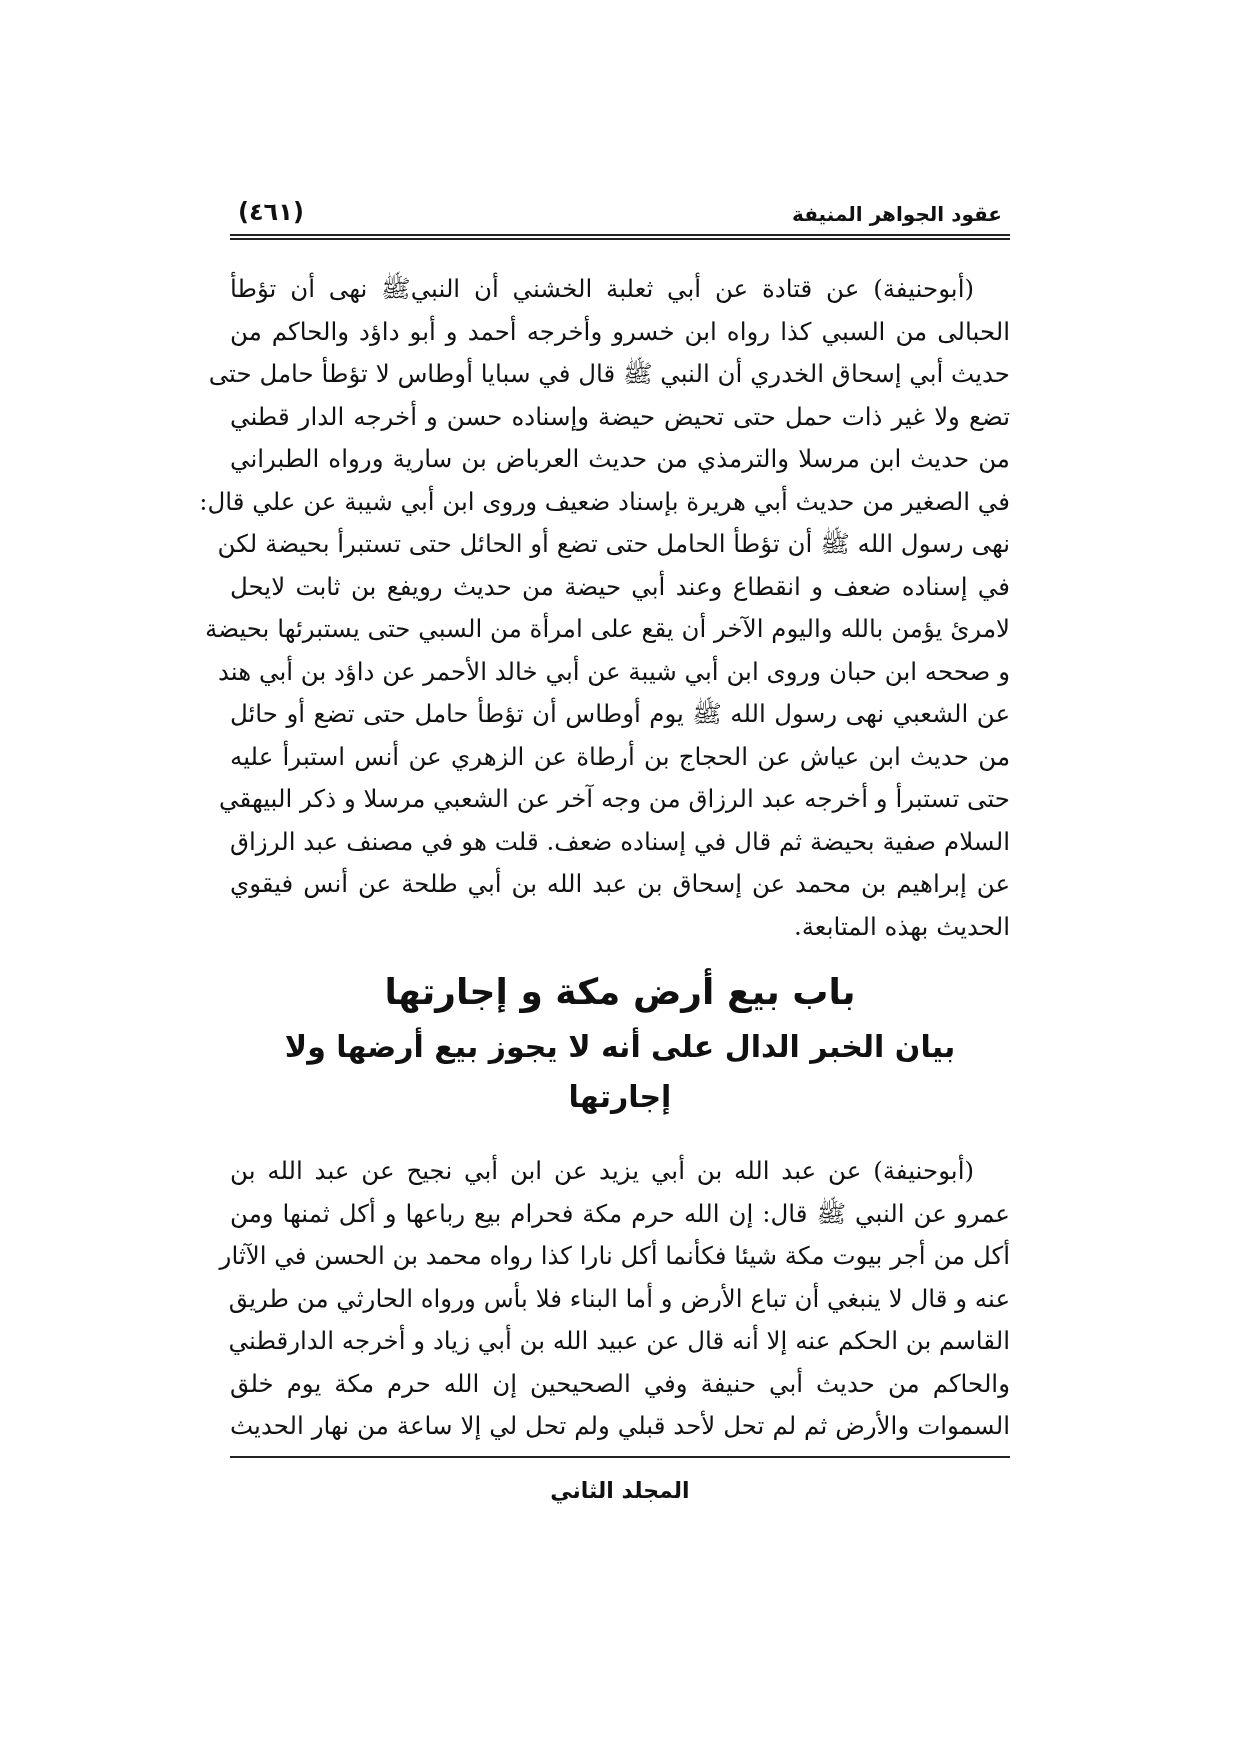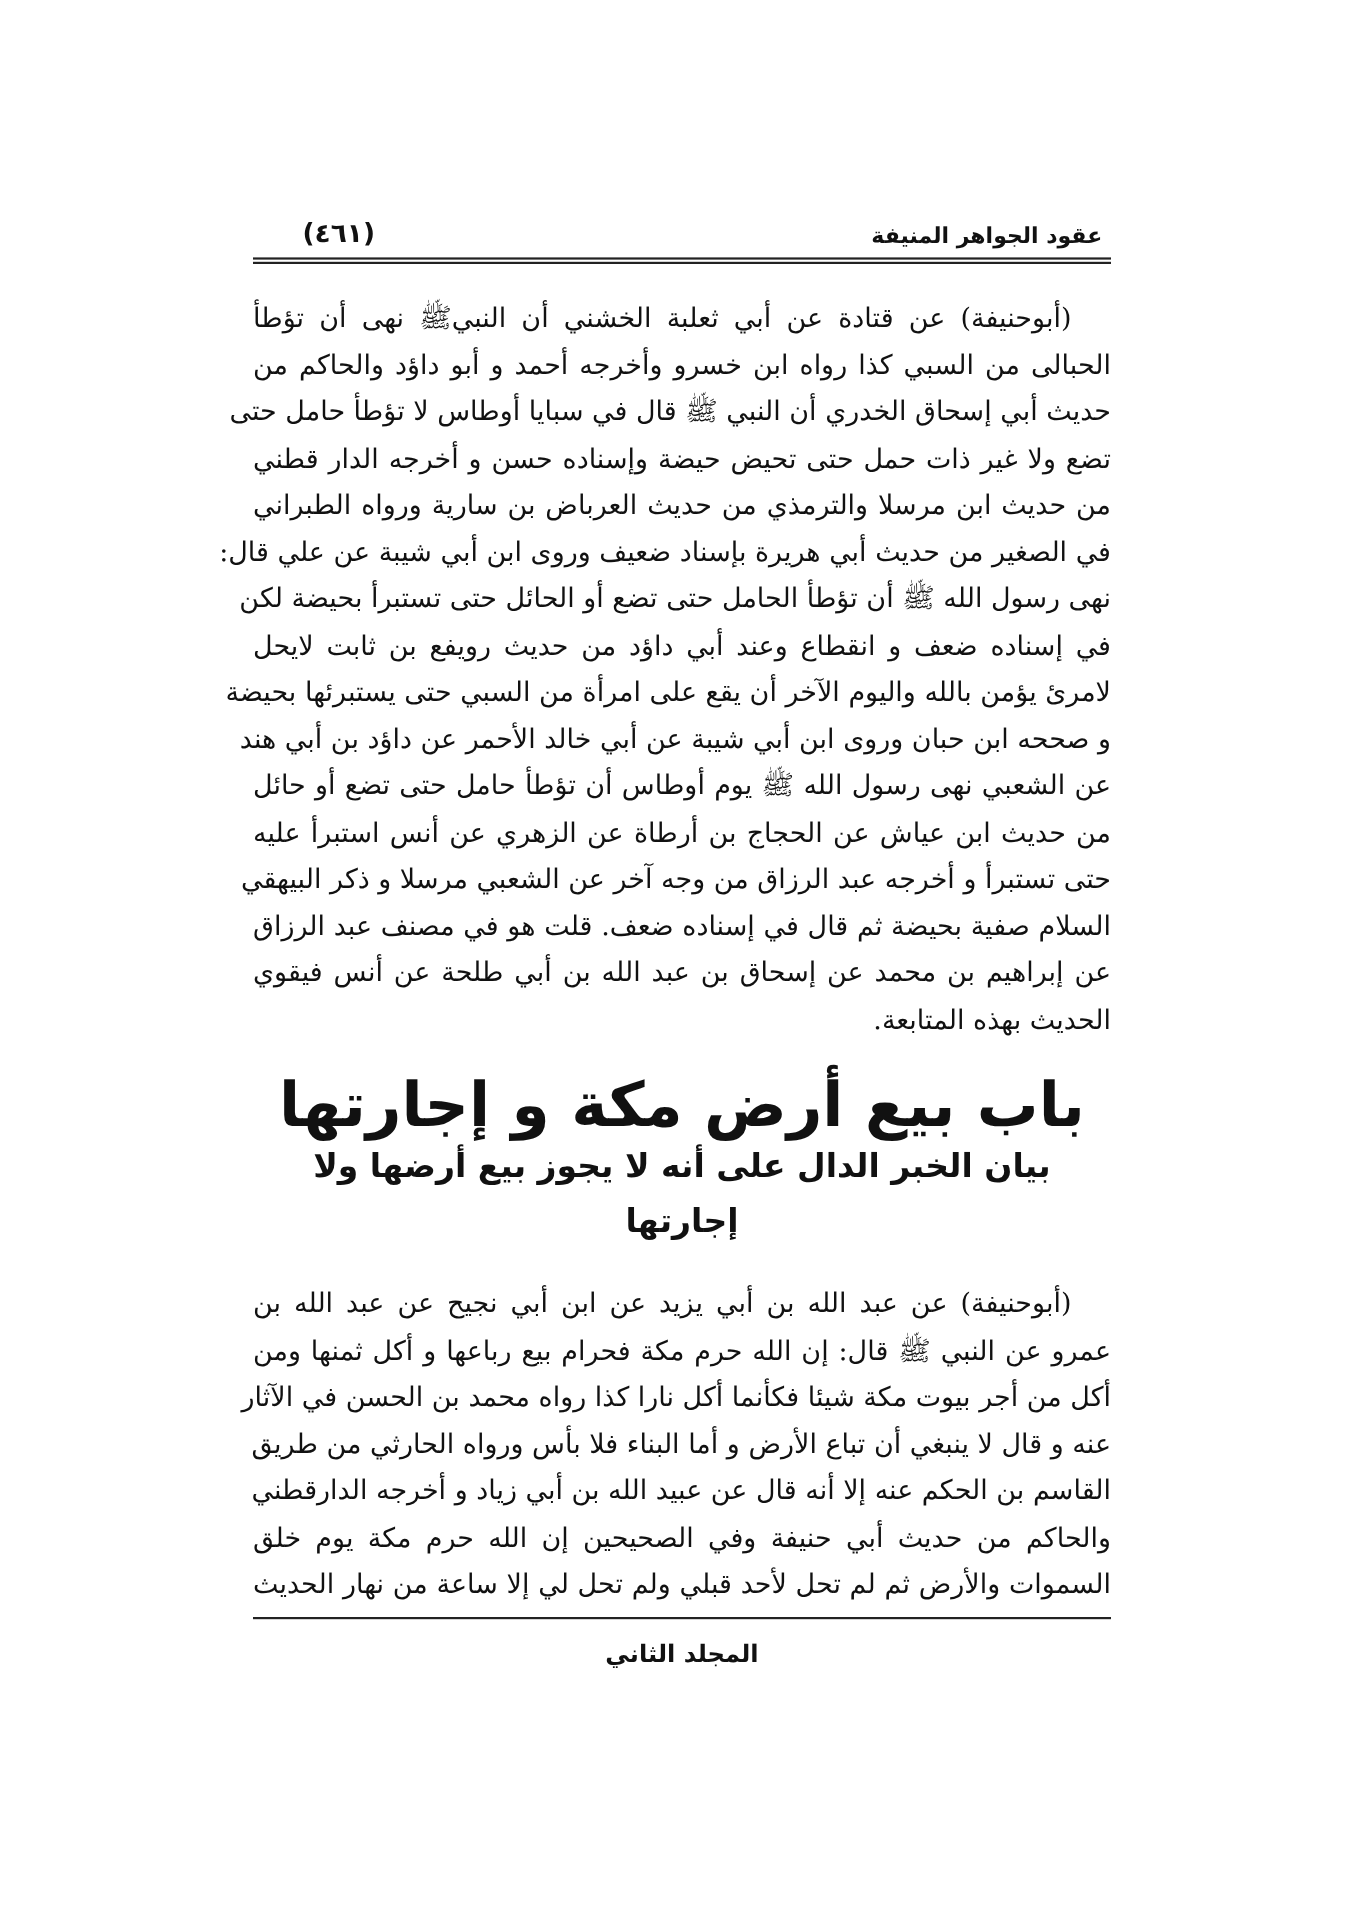--- a/index.html
+++ b/index.html
@@ -32,21 +32,20 @@
     .book-title {
       font-family: "DejaVu Sans", sans-serif;
       font-weight: bold;
       font-size: 20px;
     }
     .page-number {
       font-family: "DejaVu Sans", sans-serif;
       font-weight: bold;
       font-size: 24px;
       letter-spacing: 1px;
-      margin-left: 37px;
     }
     .head-rule {
       margin-top: 8px;
       border-top: 2px solid #222;
       border-bottom: 2px solid #222;
       height: 2px;
     }
     .body-text {
       margin-top: 10px;
       font-size: 24.5px;
@@ -59,23 +58,23 @@
       text-align: justify;
       text-align-last: justify;
       white-space: nowrap;
     }
     .line.indent { padding-right: 36px; margin-top: 28px; }
     .line.last { text-align-last: right; }
     .chapter-title {
       text-align: center;
       font-family: "DejaVu Sans", sans-serif;
       font-weight: bold;
-      font-size: 56px;
+      font-size: 36px;
       line-height: 60px;
-      margin-top: 28px;
+      margin-top: 14px;
     }
     .section-title {
       text-align: center;
       font-family: "DejaVu Sans", sans-serif;
       font-weight: bold;
       font-size: 30px;
       line-height: 50px;
       margin-bottom: 0;
     }
     .foot-rule {
@@ -101,21 +100,21 @@
   <div class="head-rule"></div>
 
   <div class="body-text">
     <span class="line indent">(أبوحنيفة) عن قتادة عن أبي ثعلبة الخشني أن النبيﷺ نهى أن تؤطأ</span>
     <span class="line">الحبالى من السبي كذا رواه ابن خسرو وأخرجه أحمد و أبو داؤد والحاكم من</span>
     <span class="line">حديث أبي إسحاق الخدري أن النبي ﷺ قال في سبايا أوطاس لا تؤطأ حامل حتى</span>
     <span class="line">تضع ولا غير ذات حمل حتى تحيض حيضة وإسناده حسن و أخرجه الدار قطني</span>
     <span class="line">من حديث ابن مرسلا والترمذي من حديث العرباض بن سارية ورواه الطبراني</span>
     <span class="line">في الصغير من حديث أبي هريرة بإسناد ضعيف وروى ابن أبي شيبة عن علي قال:</span>
     <span class="line">نهى رسول الله ﷺ أن تؤطأ الحامل حتى تضع أو الحائل حتى تستبرأ بحيضة لكن</span>
-    <span class="line">في إسناده ضعف و انقطاع وعند أبي داؤد من حديث رويفع بن ثابت لايحل</span>
+    <span class="line">في إسناده ضعف و انقطاع وعند أبي حيضة من حديث رويفع بن ثابت لايحل</span>
     <span class="line">لامرئ يؤمن بالله واليوم الآخر أن يقع على امرأة من السبي حتى يستبرئها بحيضة</span>
     <span class="line">و صححه ابن حبان وروى ابن أبي شيبة عن أبي خالد الأحمر عن داؤد بن أبي هند</span>
     <span class="line">عن الشعبي نهى رسول الله ﷺ يوم أوطاس أن تؤطأ حامل حتى تضع أو حائل</span>
     <span class="line">من حديث ابن عياش عن الحجاج بن أرطاة عن الزهري عن أنس استبرأ عليه</span>
     <span class="line">حتى تستبرأ و أخرجه عبد الرزاق من وجه آخر عن الشعبي مرسلا و ذكر البيهقي</span>
     <span class="line">السلام صفية بحيضة ثم قال في إسناده ضعف. قلت هو في مصنف عبد الرزاق</span>
     <span class="line">عن إبراهيم بن محمد عن إسحاق بن عبد الله بن أبي طلحة عن أنس فيقوي</span>
     <span class="line last">الحديث بهذه المتابعة.</span>
   </div>
 

